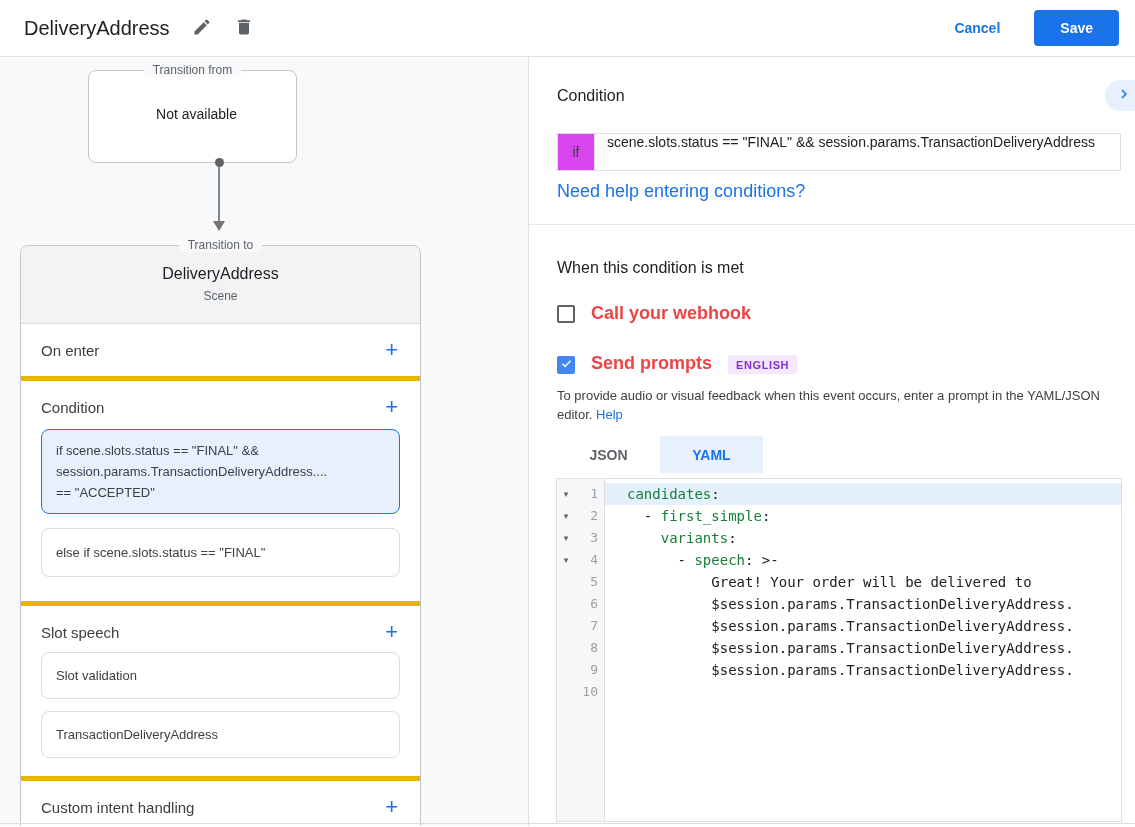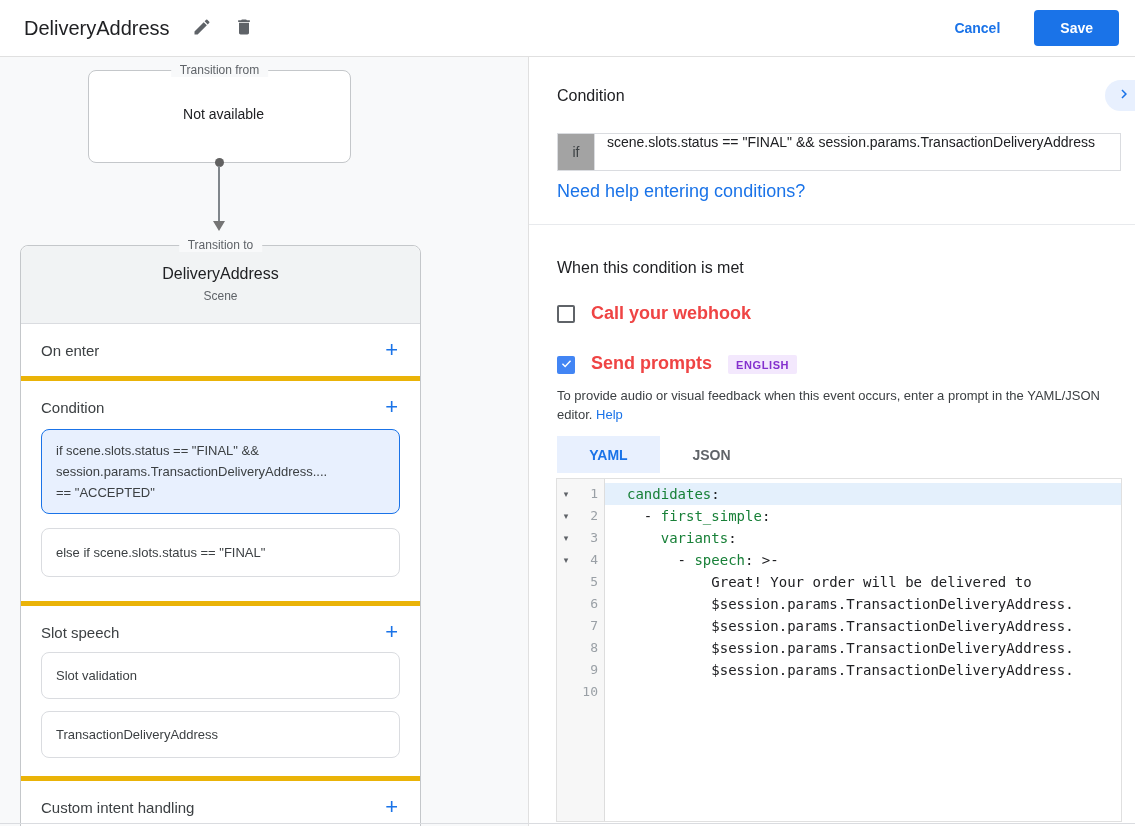--- a/index.html
+++ b/index.html
@@ -23,21 +23,21 @@
                  font-size:14px; padding:10px 26px; cursor:pointer; font-family:inherit; }
 
   
   .content { display:flex; height:769px; }
   .canvas { width:528px; background:#f8f9fa; position:relative; overflow:hidden; flex:none; }
   .panel  { flex:1; background:#fff; border-left:1px solid #e0e0e0; position:relative;
             padding:0 14px 0 28px; }
   .page-bottom-line { position:absolute; left:0; right:0; bottom:3px; height:1px; background:#dadce0; }
 
   
-  .tf-box { position:absolute; left:88px; top:13px; width:263px; height:93px; background:#fff;
+  .tf-box { position:absolute; left:88px; top:13px; width:209px; height:93px; background:#fff;
             border:1px solid #c4c7ca; border-radius:8px;padding-left:8px; }
   .legend { position:absolute; top:-8px; left:50%; transform:translateX(-50%); background:#f8f9fa;
             padding:0 9px; font-size:12px; color:#5f6368; white-space:nowrap; }
   .tf-content { display:flex; align-items:center; justify-content:center; height:100%;
                 font-size:14px; color:#202124; padding-bottom:6px; }
 
   
   .connector { position:absolute; left:213px; top:101px; width:12px; height:74px; }
   .connector .dot { position:absolute; left:1.5px; top:0; width:9px; height:9px; border-radius:50%;
                     background:#616161; }
@@ -73,21 +73,21 @@
 
   
   .panel-h { font-size:16px; font-weight:400; color:#202124; }
   .cond-h { margin-top:30px; }
   .expand-pill { position:absolute; right:0; top:23px; width:30px; height:31px; background:#e8f0fe;
                  border:none; border-radius:16px 0 0 16px; cursor:pointer; display:flex;
                  align-items:center; justify-content:center; padding-left:8px; }
   .expand-pill svg { fill:#1a73e8; }
 
   .if-row { margin-top:28px; display:flex; height:38px; border:1px solid #dadce0; background:#fff; }
-  .if-prefix { width:37px; flex:none; background:#a3a3a3; border-right:1px solid #dadce0;
+  .if-prefix { width:37px; flex:none; background:#d946ef; border-right:1px solid #dadce0;
                display:flex; align-items:center; justify-content:center; font-size:14px; color:#3c4043; }
   .if-value { flex:1; border:none; outline:none; font-size:14px; color:#202124; padding:0 12px;
               white-space:nowrap; overflow:hidden; font-family:inherit; background:#fff; min-width:0; }
   .help-link { display:inline-block; margin-top:10px; font-size:18px; color:#1a73e8;
                text-decoration:none; cursor:pointer; }
 
   .panel-divider { position:absolute; left:0; right:0; top:167px; height:1px; background:#e8eaed; }
   .when-h { margin-top:57px; }
 
   .check-row { display:flex; align-items:center; margin-top:26px; }
@@ -257,22 +257,22 @@
         <span class="check-label">Send prompts</span>
         <span class="lang-badge">ENGLISH</span>
       </div>
 
       <p class="desc">
         <span>To provide audio or visual feedback when this event occurs, enter a prompt in the YAML/JSON editor.</span>
         <a>Help</a>
       </p>
 
       <div class="tabs" id="editor-tabs">
+          <div class="tab">JSON</div>
           <div class="tab active">YAML</div>
-          <div class="tab">JSON</div>
         </div>
 
       <div class="editor">
         <div class="gutter-bg"></div>
         <div class="code-lines" id="code-lines">
             <div class="code-line">
               <span class="fold-cell">▾</span>
               <span class="num-cell">1</span>
               <span class="code-cell active"><span class="seg-k">candidates</span><span class="seg-p">:</span></span>
             </div>

